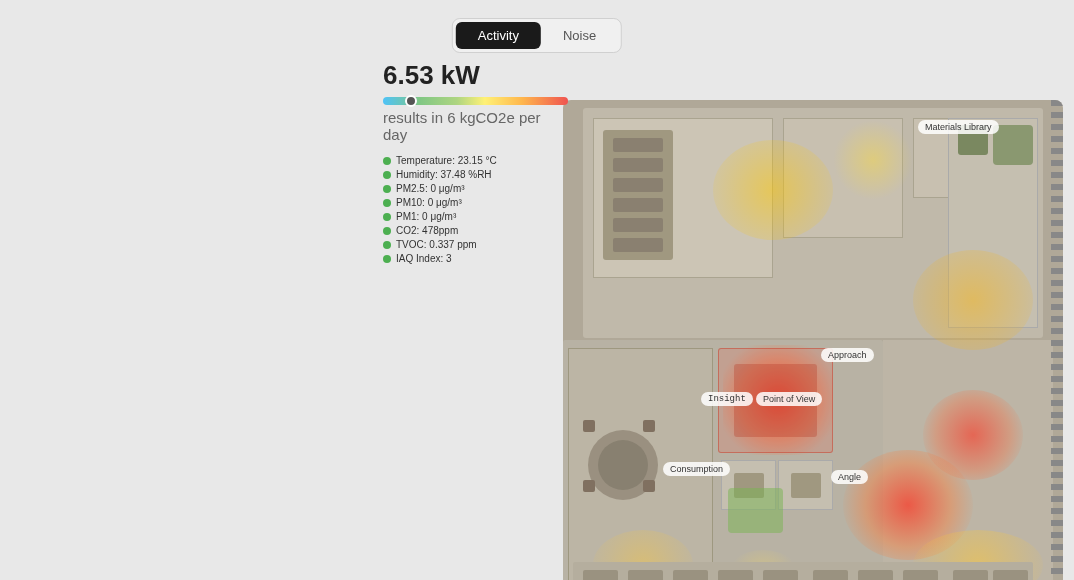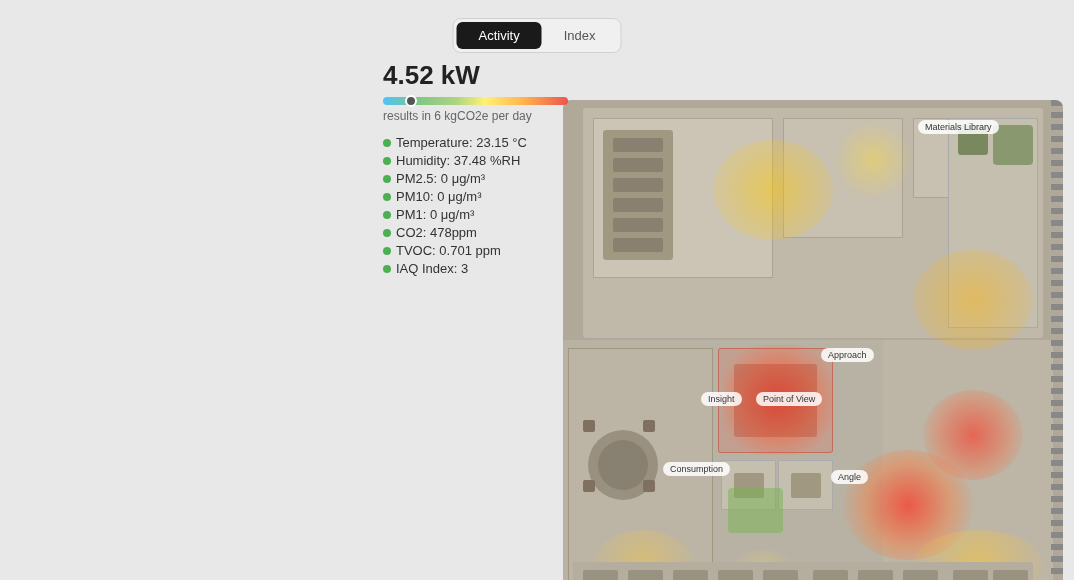--- a/index.html
+++ b/index.html
@@ -101,32 +101,32 @@
       position: absolute;
       left: 12%;
       top: -2px;
       width: 12px;
       height: 12px;
       border-radius: 50%;
       background: #555;
       border: 2px solid #fff;
     }
     .energy-subtitle {
-      font-size: 12px;
+      font-size: 15px;
       color: #666;
       margin-bottom: 12px;
     }
     .sensor-list {
       list-style: none;
     }
     .sensor-item {
       display: flex;
       align-items: center;
       gap: 5px;
-      font-size: 13px;
+      font-size: 10px;
       color: #333;
       margin-bottom: 3px;
     }
     .sensor-dot {
       width: 8px;
       height: 8px;
       border-radius: 50%;
       flex-shrink: 0;
     }
 
@@ -161,25 +161,25 @@
       );
     }
   </style>
 </head>
 <body>
 
 <div class="main-container">
 
   <div class="tab-bar">
     <button class="tab active">Activity</button>
-    <button class="tab">Index</button>
+    <button class="tab">Noise</button>
   </div>
 
   <div class="energy-panel">
-    <div class="energy-value">4.52 kW</div>
+    <div class="energy-value">6.53 kW</div>
     <div class="energy-bar-container">
       <div class="energy-bar-indicator"></div>
     </div>
     <div class="energy-subtitle">results in 6 kgCO2e per day</div>
     <ul class="sensor-list">
 
     <li class="sensor-item">
           <span class="sensor-dot" style="background:#4caf50;"></span>
           <span>Temperature: 23.15 °C</span>
         </li>
@@ -198,21 +198,21 @@
         <li class="sensor-item">
           <span class="sensor-dot" style="background:#4caf50;"></span>
           <span>PM1: 0 μg/m³</span>
         </li>
         <li class="sensor-item">
           <span class="sensor-dot" style="background:#4caf50;"></span>
           <span>CO2: 478ppm</span>
         </li>
         <li class="sensor-item">
           <span class="sensor-dot" style="background:#4caf50;"></span>
-          <span>TVOC: 0.701 ppm</span>
+          <span>TVOC: 0.337 ppm</span>
         </li>
         <li class="sensor-item">
           <span class="sensor-dot" style="background:#4caf50;"></span>
           <span>IAQ Index: 3</span>
         </li>
       </ul>
   </div>
 
   <div class="floorplan-wrapper">
     <div class="floorplan-bg">
@@ -290,21 +290,21 @@
       <div style="position:absolute; left:430px; bottom:15px; width:35px; height:25px; background:#9a9280; border-radius:2px;"></div>
 
       <div style="position:absolute; left:165px; top:388px; width:55px; height:45px; background:rgba(120,180,80,0.5); border-radius:4px;"></div>
 
       <div class="room-label" style="left:355px; top:20px;">
         <span>Materials Library</span>
       </div>
       <div class="room-label" style="left:258px; top:248px;">
         <span>Approach</span>
       </div>
-      <div class="room-label" style="left:138px; top:292px;">
+      <div class="room-label" style="left:138px; top:292px;font-family:Liberation Mono, monospace;">
         <span>Insight</span>
       </div>
       <div class="room-label" style="left:193px; top:292px;">
         <span>Point of View</span>
       </div>
       <div class="room-label" style="left:268px; top:370px;">
         <span>Angle</span>
       </div>
       <div class="room-label" style="left:100px; top:362px;">
         <span>Consumption</span>

